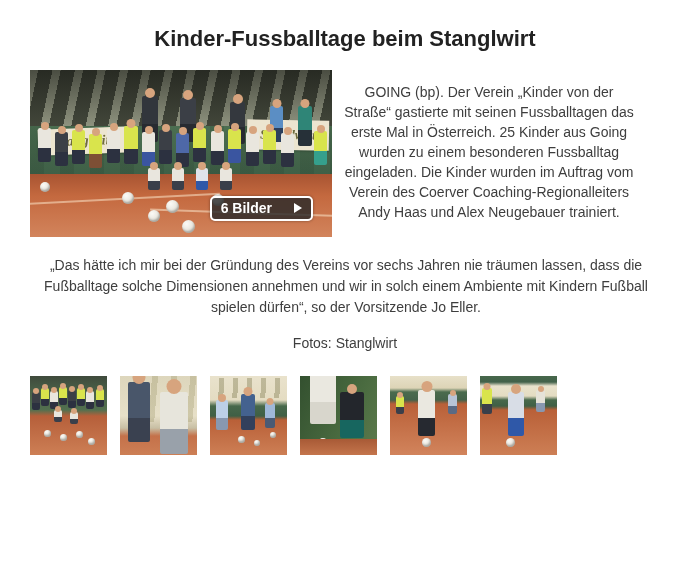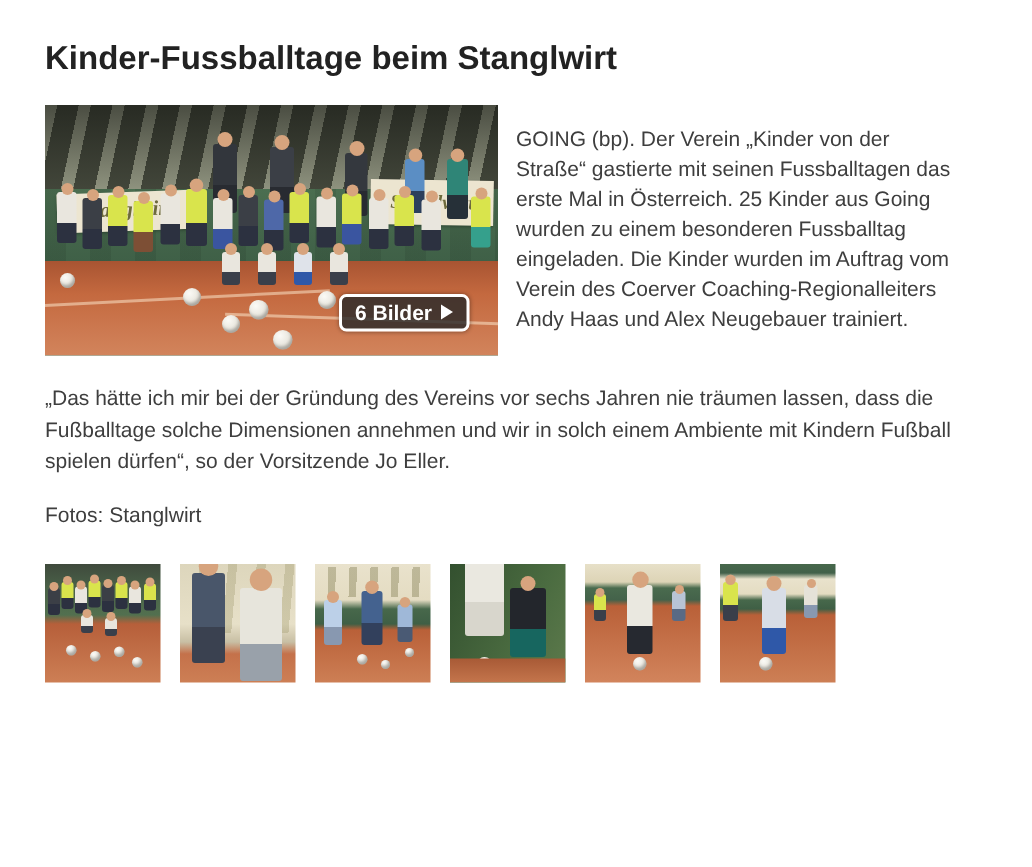--- a/index.html
+++ b/index.html
@@ -1,17 +1,17 @@
 <!DOCTYPE html>
 <html><head>
 <meta charset="utf-8">
 <style>
   html,body{margin:0;padding:0;background:#fff;}
   body{width:688px;height:578px;overflow:hidden;font-family:"Liberation Sans",sans-serif;position:relative;}
-  .page{padding:0 28px 0 30px;}
+  .page{padding:0 28px 0 30px;text-align:center;}
   h1.headline{margin:27px 0 0 0;font-size:22px;line-height:24px;font-weight:bold;color:#222;letter-spacing:0;}
   .top-row{display:flex;margin-top:19px;}
   .media-col{width:302px;flex:0 0 302px;}
   .photo{position:relative;width:302px;height:167px;overflow:hidden;background:#4a6b4e;cursor:pointer;}
   .ph-ceiling{position:absolute;left:0;top:0;width:100%;height:56px;
     background:linear-gradient(to bottom,rgba(18,20,16,.55),rgba(18,20,16,0)),
     repeating-linear-gradient(102deg,#8e927e 0 8px,#42463a 8px 22px);}
   .ph-wall{position:absolute;left:0;top:56px;width:100%;height:48px;
     background:repeating-linear-gradient(90deg,rgba(0,0,0,.08) 0 14px,rgba(0,0,0,0) 14px 30px),
     linear-gradient(to bottom,#4b6e50,#3f6047);}
@@ -26,21 +26,21 @@
   .banner-left{left:8px;top:58px;width:94px;height:26px;font-size:14px;transform:rotate(-2deg);}
   .banner-right{right:3px;top:50px;width:82px;height:30px;font-size:13px;transform:rotate(1deg);}
   .kid{display:block;position:absolute;border-radius:2px;
     background:linear-gradient(to bottom,var(--s,#ddd) 0 60%,var(--p,#2c313a) 60% 100%);}
   .kid::before{content:"";position:absolute;left:50%;transform:translateX(-50%);
     top:calc(var(--hd,8px) * -1 + 2px);width:var(--hd,8px);height:var(--hd,8px);
     border-radius:50%;background:#d7a47e;}
   .ball{display:block;position:absolute;border-radius:50%;
     background:radial-gradient(circle at 35% 30%,#fbfaf6,#d8d4c8);
     box-shadow:inset -1px -2px 2px rgba(0,0,0,.25);}
-  .gallery-btn{position:absolute;right:19px;bottom:16px;z-index:5;display:flex;align-items:center;gap:6px;
+  .gallery-btn{position:absolute;right:19px;bottom:16px;z-index:5;display:flex;align-items:center;gap:22px;
     background:rgba(42,42,42,.82);border:2px solid #fff;border-radius:5px;padding:2px 9px 3px 9px;
     color:#fff;font-weight:bold;font-size:14px;cursor:pointer;box-shadow:0 0 3px rgba(0,0,0,.4);}
   .play-arrow{width:0;height:0;border-left:8px solid #fff;border-top:5px solid transparent;
     border-bottom:5px solid transparent;}
   .caption{background:#e4e4e4;color:#8f8f8f;font-size:14px;line-height:21px;padding:7px 10px 8px 10px;width:282px;}
   .text-col{margin-left:12px;width:290px;color:#3e3e3e;font-size:14px;line-height:20px;}
   .text-col p{margin:0;}
   .text-col p.p1{margin-top:12px;}
   .text-col p.p2{margin-top:20px;}
   .quote{margin:18px 0 0 0;color:#3e3e3e;font-size:14px;line-height:21px;width:632px;}

